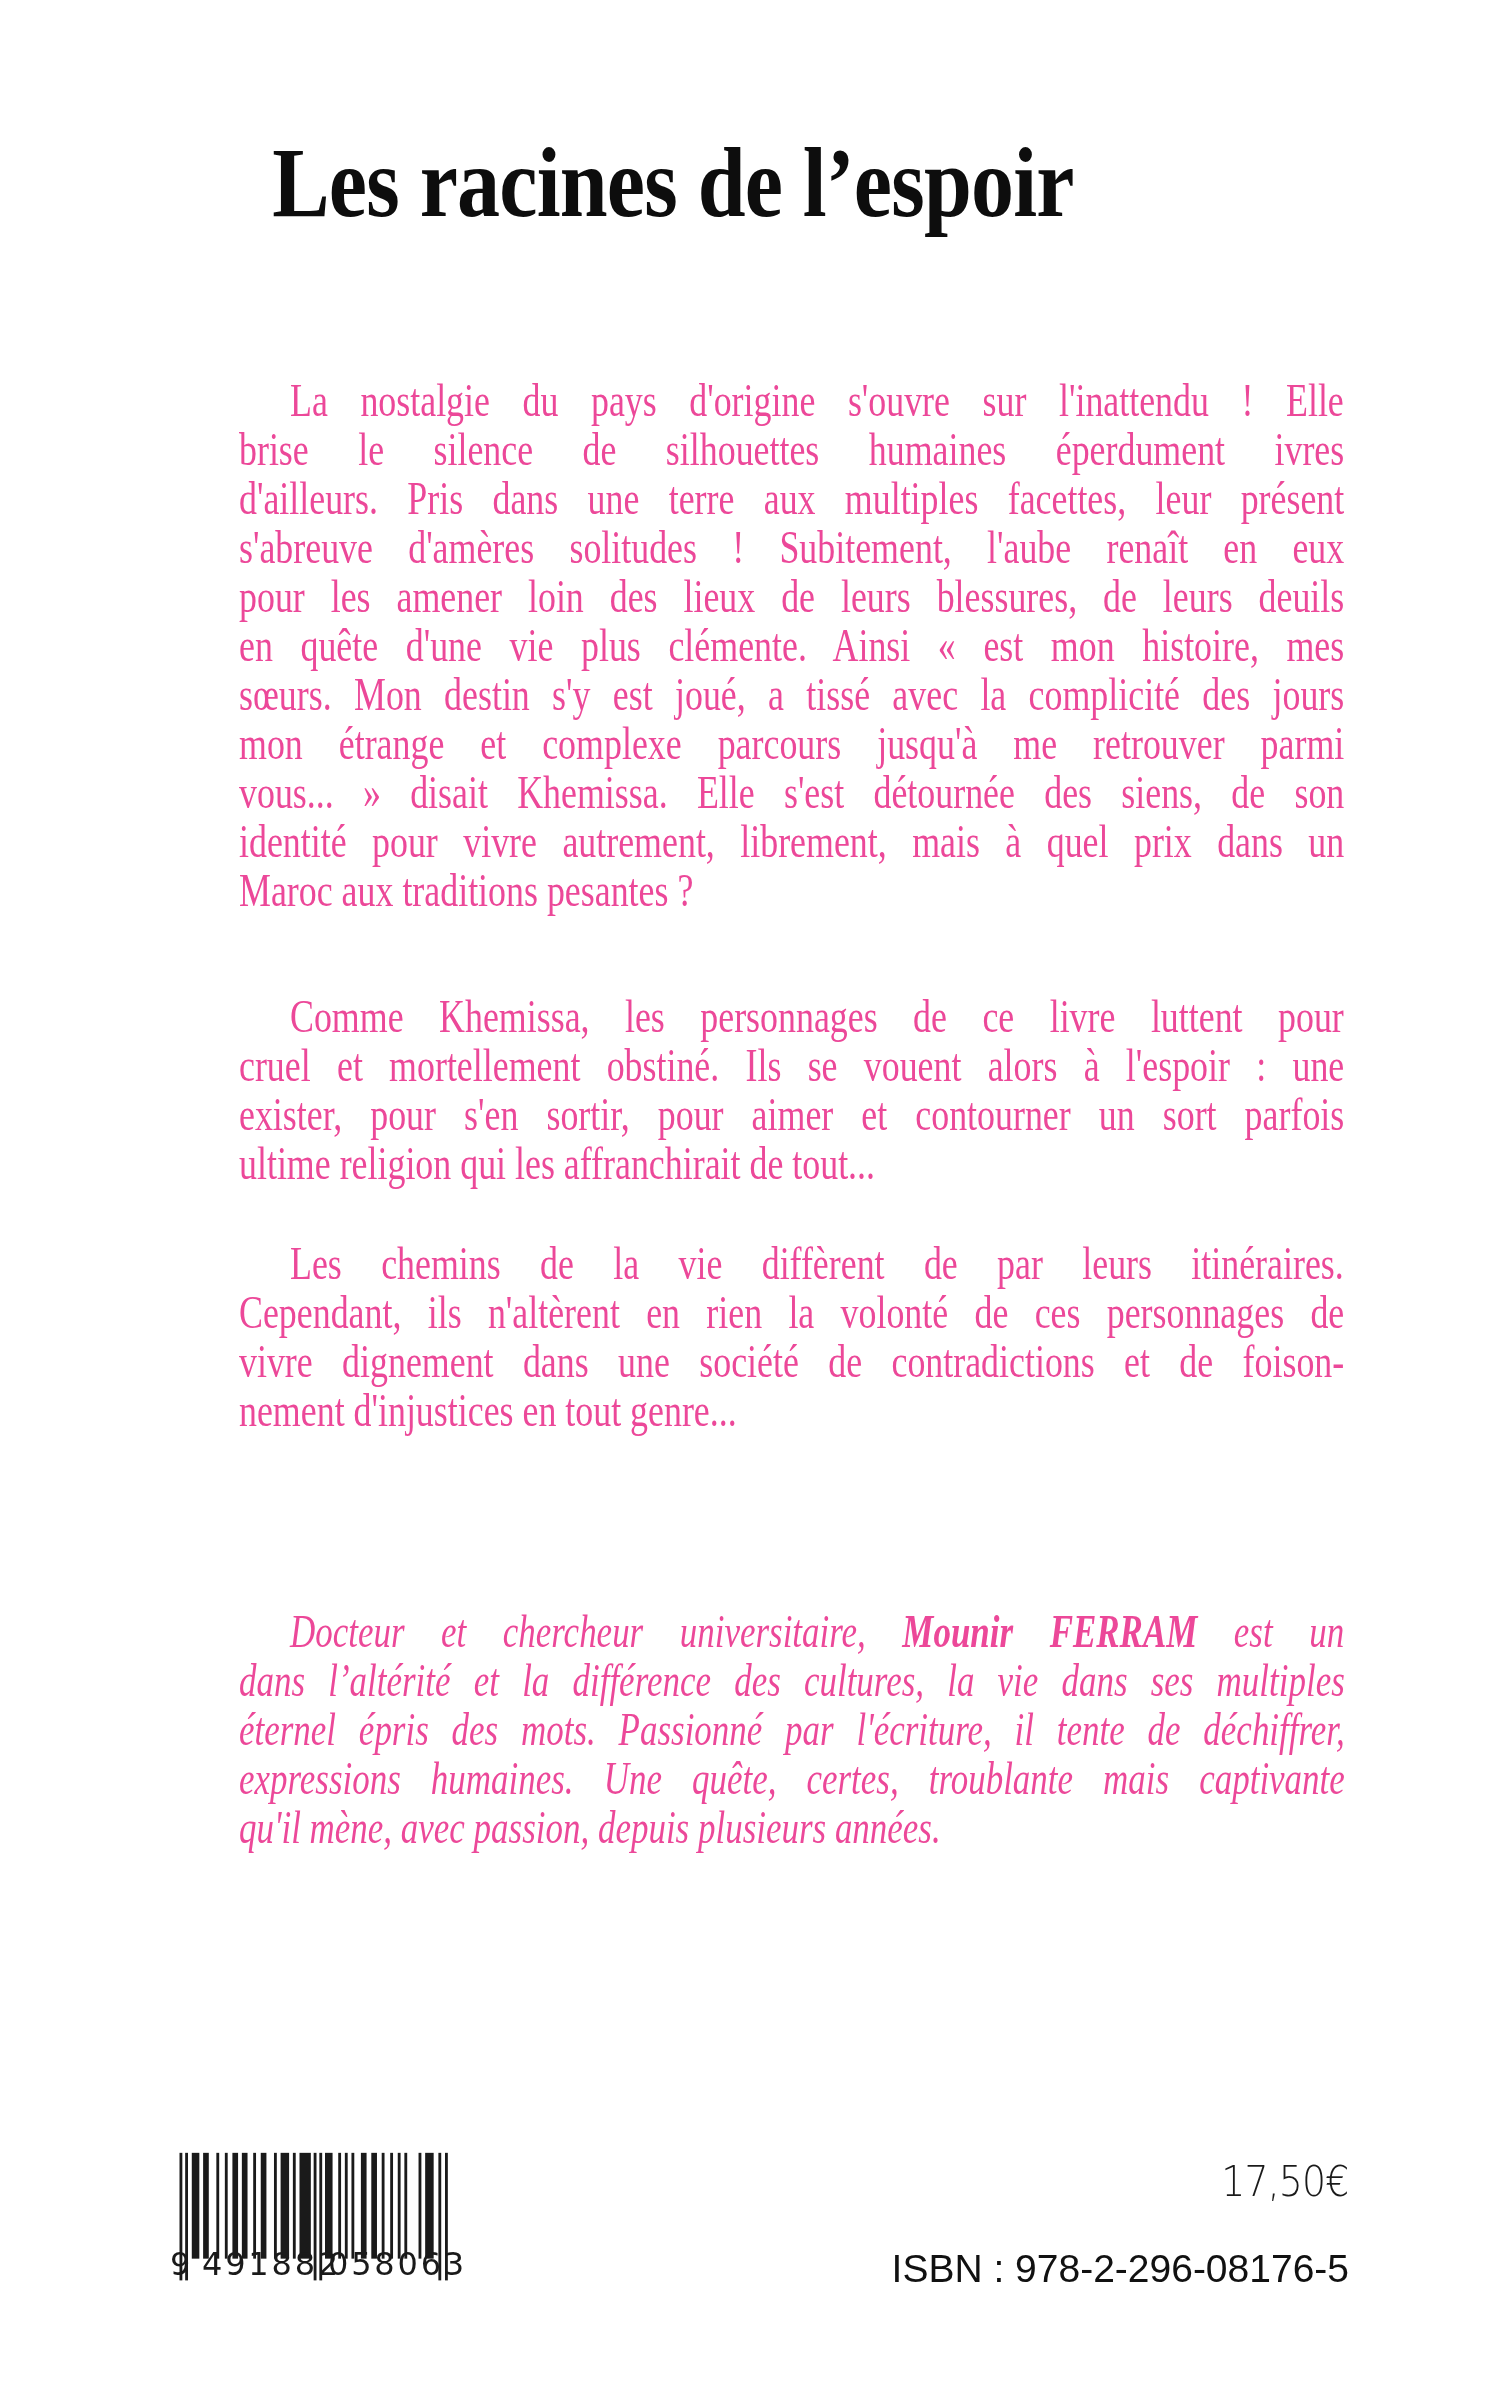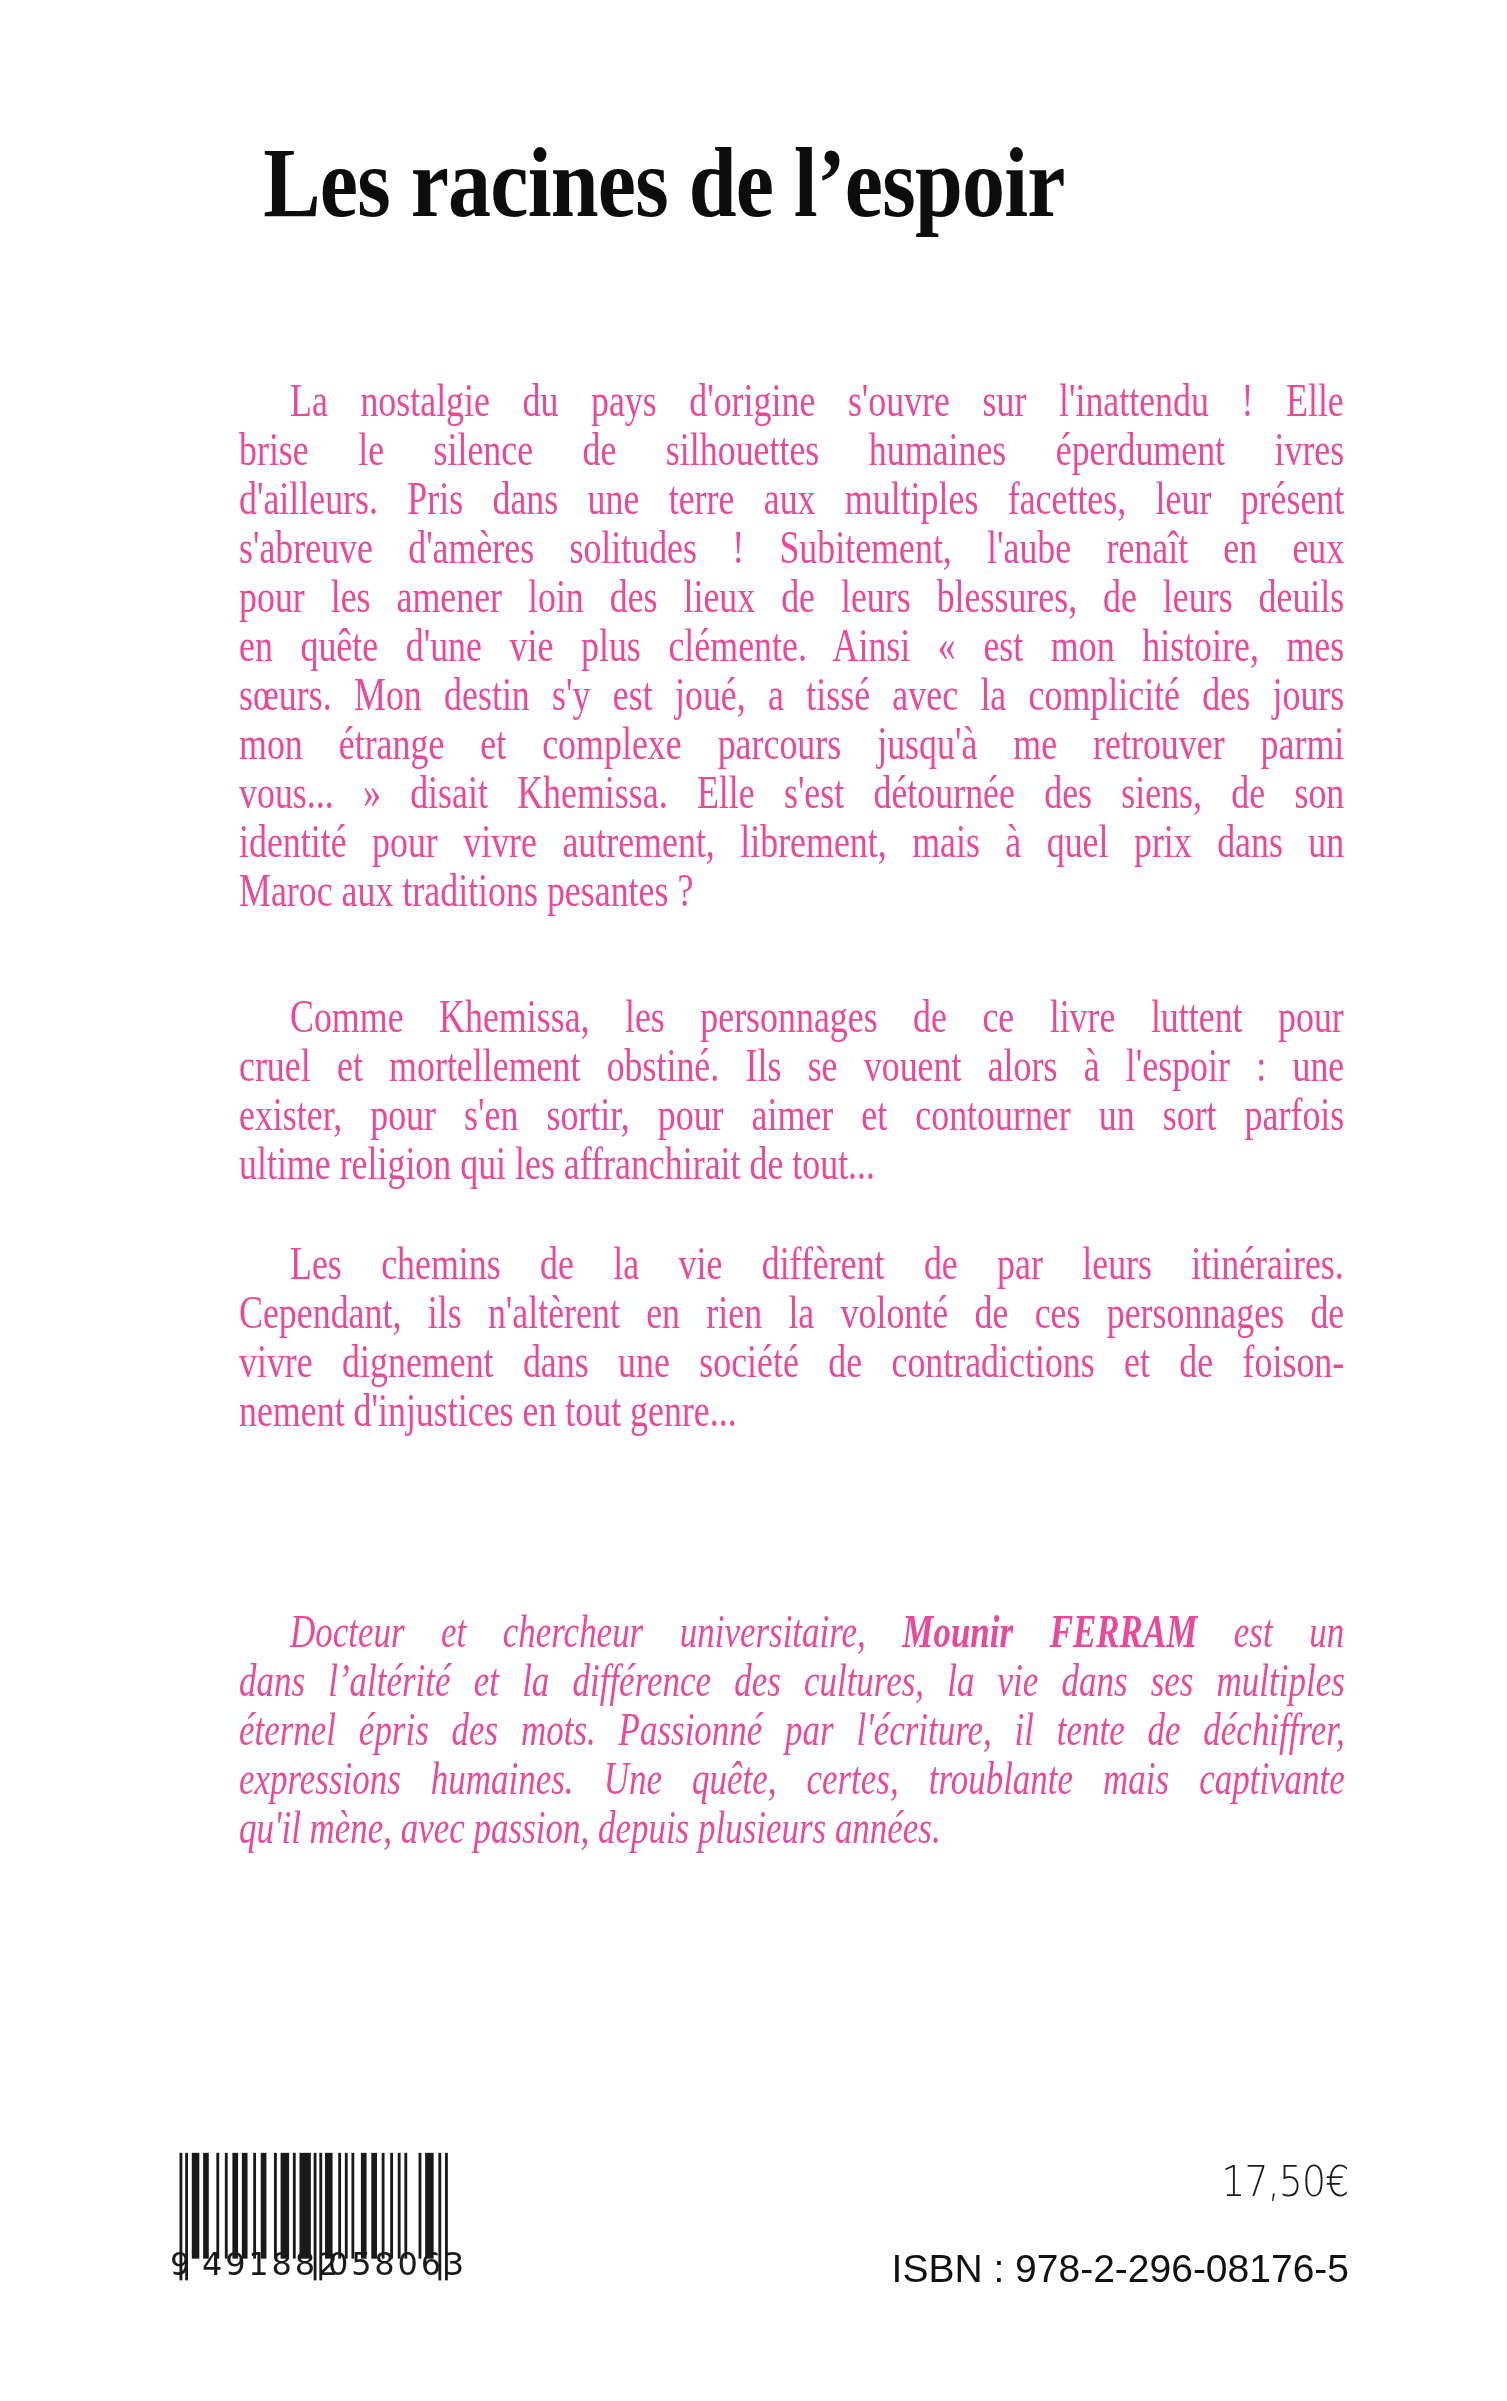--- a/index.html
+++ b/index.html
@@ -9,21 +9,21 @@
     }
     body {
       width: 1508px;
       height: 2402px;
       position: relative;
       overflow: hidden;
       color: #111111;
     }
     .title {
       position: absolute;
-      left: 8px;
+      left: 17px;
       top: 112px;
       width: 1312px;
       text-align: center;
       font-family: "Liberation Serif", serif;
       font-weight: bold;
       font-size: 100px;
       line-height: 142px;
       letter-spacing: -0.9px;
       color: #0d0d0d;
     }

